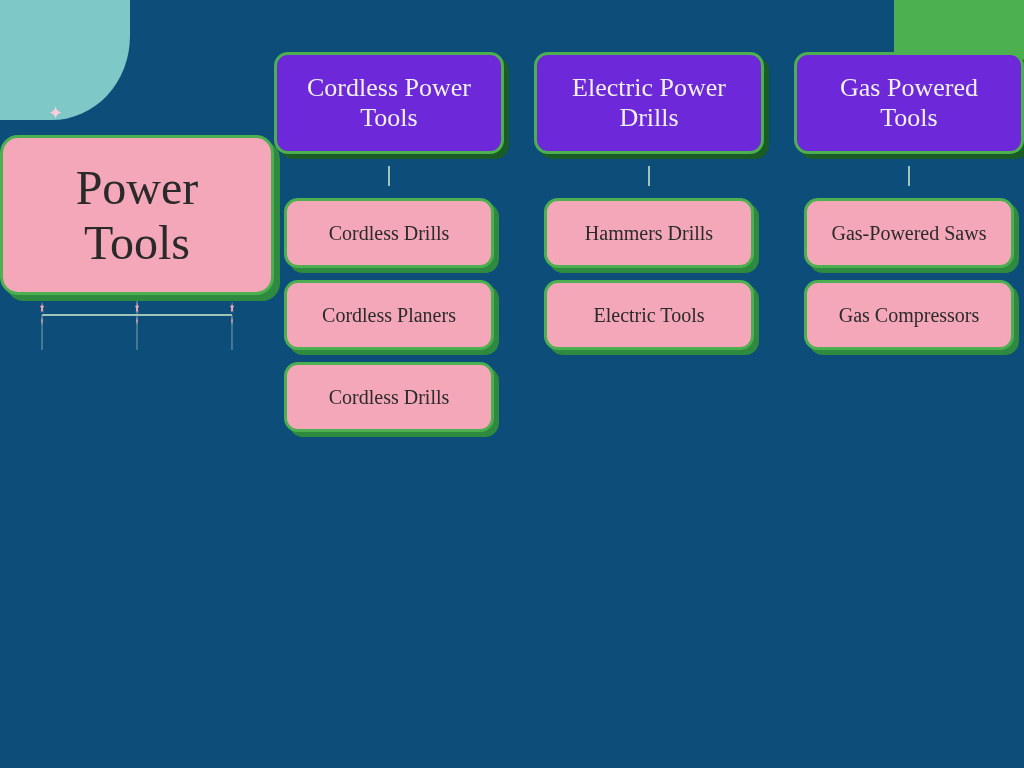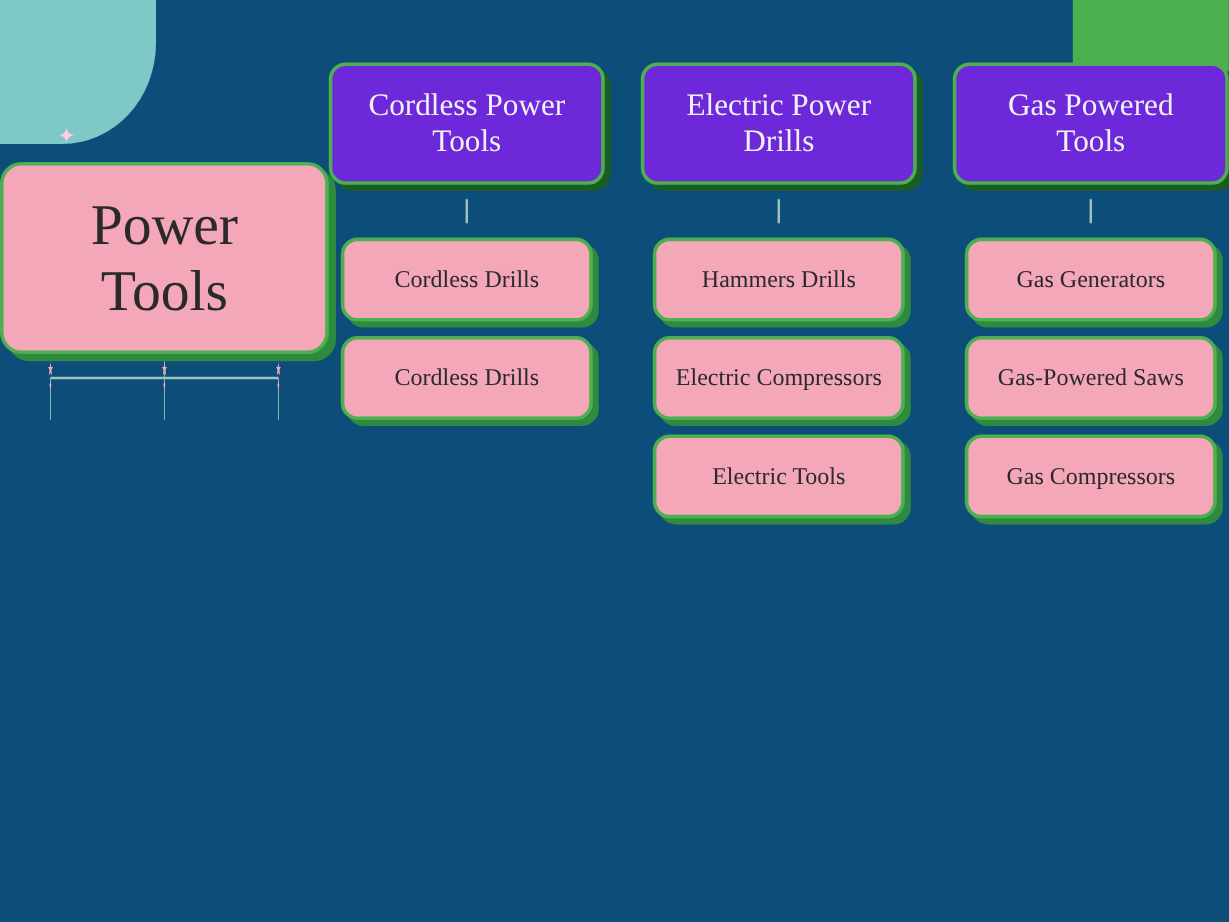--- a/index.html
+++ b/index.html
@@ -201,35 +201,34 @@
       </svg>
     </div>
   </div>
 
   <div class="categories-row" id="categories-row">
   <div class="category-col">
         <div class="cat-node">Cordless Power Tools</div>
         <div class="children-col">
           <div class="cat-to-children-line"></div>
           <div class="child-node">Cordless Drills</div>
+          <div class="child-node">Cordless Planers</div>
           <div class="child-node">Cordless Drills</div>
         </div>
       </div>
       <div class="category-col">
         <div class="cat-node">Electric Power Drills</div>
         <div class="children-col">
           <div class="cat-to-children-line"></div>
           <div class="child-node">Hammers Drills</div>
-          <div class="child-node">Electric Compressors</div>
           <div class="child-node">Electric Tools</div>
         </div>
       </div>
       <div class="category-col">
         <div class="cat-node">Gas Powered Tools</div>
         <div class="children-col">
           <div class="cat-to-children-line"></div>
-          <div class="child-node">Gas Generators</div>
           <div class="child-node">Gas-Powered Saws</div>
           <div class="child-node">Gas Compressors</div>
         </div>
       </div>
     </div>
 </div>
 
 </body></html>

